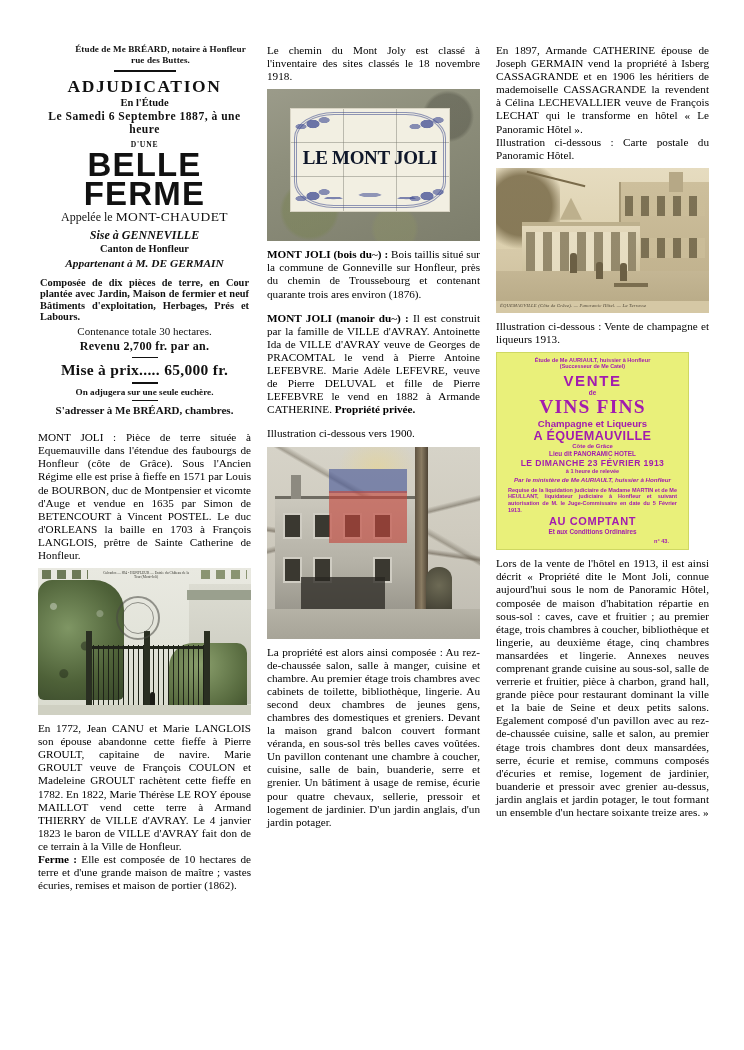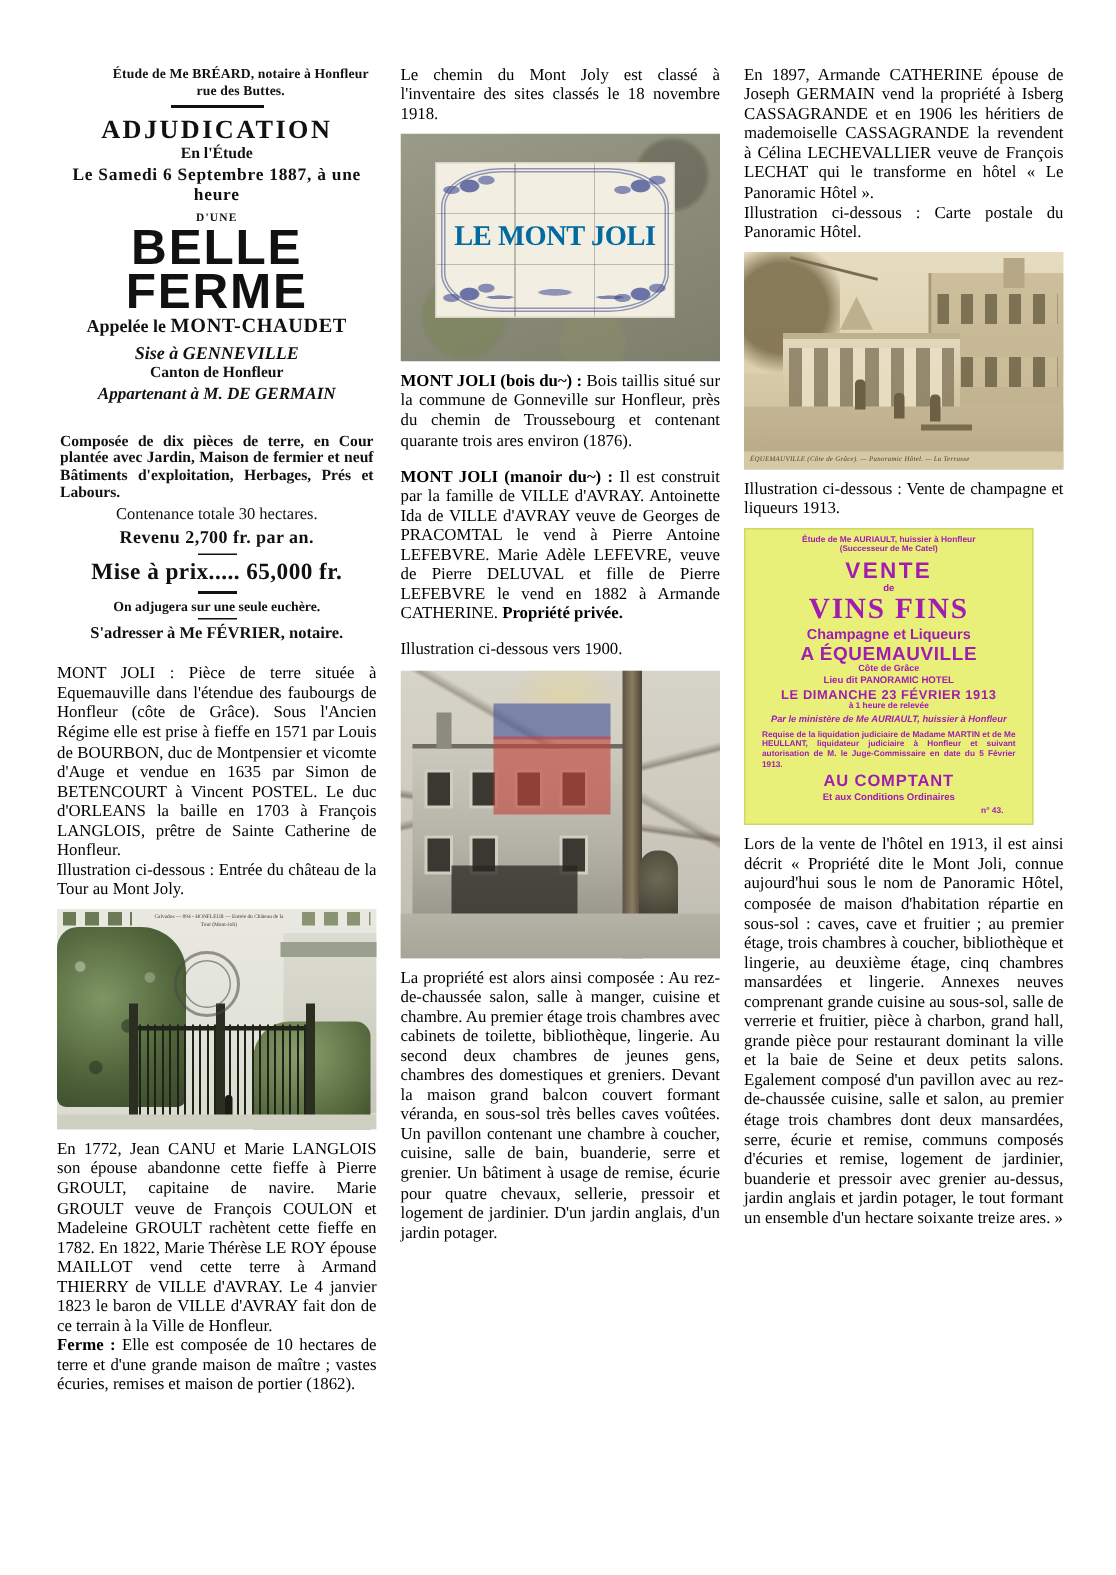--- a/index.html
+++ b/index.html
@@ -108,21 +108,21 @@
   .poster .belleferme {
     font-size: 33px;
     font-weight: bold;
     letter-spacing: 1.2px;
     line-height: 29px;
     margin-top: 1px;
     font-family: "Liberation Sans", sans-serif;
   }
   .poster .appelee {
     font-size: 12px;
-    font-weight: bold;
+    font-weight: normal;
     margin-top: 1px;
   }
   .poster .appelee .big {
     font-size: 13.5px;
     letter-spacing: 0.4px;
   }
   .poster .sise {
     font-size: 12px;
     font-style: italic;
     font-weight: bold;
@@ -136,21 +136,21 @@
   .poster .appartenant {
     font-size: 11.4px;
     font-style: italic;
     font-weight: bold;
     margin-top: 3px;
   }
   .poster .composee {
     font-size: 10.4px;
     line-height: 11.6px;
     font-weight: bold;
-    margin-top: 20px;
+    margin-top: 8px;
     text-align: justify;
     padding: 0 2px;
   }
   .poster .contenance {
     font-size: 11px;
     font-weight: normal;
     margin-top: 2px;
   }
   .poster .revenu {
     font-size: 12px;
@@ -314,21 +314,21 @@
       radial-gradient(ellipse at 50% 45%, rgba(62,74,146,.55) 0 10px, transparent 12px),
       radial-gradient(ellipse at 80% 60%, rgba(62,74,146,.65) 0 8px, transparent 10px);
   }
   .tile .tiletext {
     position:absolute; left:0; right:0; top:38px;
     text-align:center;
     font-family: "Liberation Serif", serif;
     font-size: 19px;
     font-weight: bold;
     letter-spacing: -0.3px;
-    color: #0369a1;
+    color: #0f172a;
   }
 
   
   .manoir {
     width: 213px;
     height: 192px;
     position: relative;
     background: linear-gradient(#d6d3c8 0%, #cfcbbf 45%, #bdbab0 100%);
   }
   .manoir .trees {
@@ -504,25 +504,24 @@
         <div class="canton">Canton de Honfleur</div>
         <div class="appartenant">Appartenant à M. DE GERMAIN</div>
         <div class="composee">Composée de dix pièces de terre, en Cour plantée avec Jardin, Maison de fermier et neuf Bâtiments d'exploitation, Herbages, Prés et Labours.</div>
         <div class="contenance">Contenance totale 30 hectares.</div>
         <div class="revenu">Revenu 2,700 fr. par an.</div>
         <div class="rule tiny"></div>
         <div class="mise">Mise à prix..... 65,000 fr.</div>
         <div class="rule tiny"></div>
         <div class="adjugera">On adjugera sur une seule euchère.</div>
         <div class="rule tiny"></div>
-        <div class="adresser">S'adresser à Me FÉVRIER, notaire.</div>
+        <div class="adresser">S'adresser à Me BRÉARD, chambres.</div>
       </div>
 
       <p class="body"><span class="b"></span><span>MONT JOLI : Pièce de terre située à Equemauville dans l'étendue des faubourgs de Honfleur (côte de Grâce). Sous l'Ancien Régime elle est prise à fieffe en 1571 par Louis de BOURBON, duc de Montpensier et vicomte d'Auge et vendue en 1635 par Simon de BETENCOURT à Vincent POSTEL. Le duc d'ORLEANS la baille en 1703 à François LANGLOIS, prêtre de Sainte Catherine de Honfleur.</span></p>
-      <p class="body tight">Illustration ci-dessous : Entrée du château de la Tour au Mont Joly.</p>
 
       <div class="imgbox">
         <div class="gate">
           <div class="sky"></div>
           <div class="topmini"></div>
           <div class="topmini2"></div>
           <div class="cardcap">Calvados — 894 - HONFLEUR — Entrée du Château de la Tour (Mont-Joli)</div>
           <div class="hedgeL"></div>
           <div class="hedgeLspeck"></div>
           <div class="bldgR"></div>

